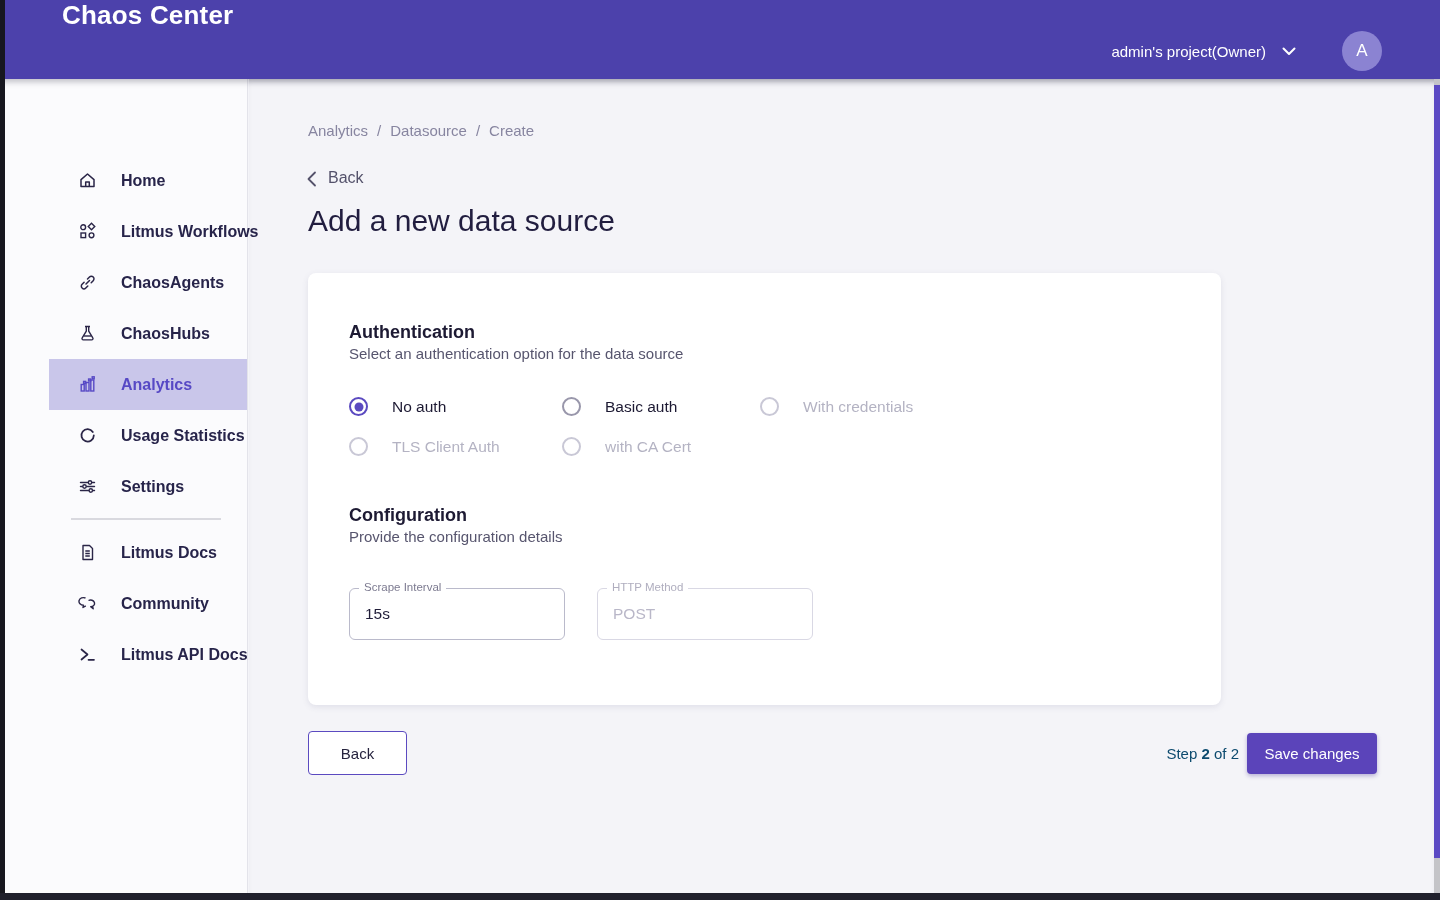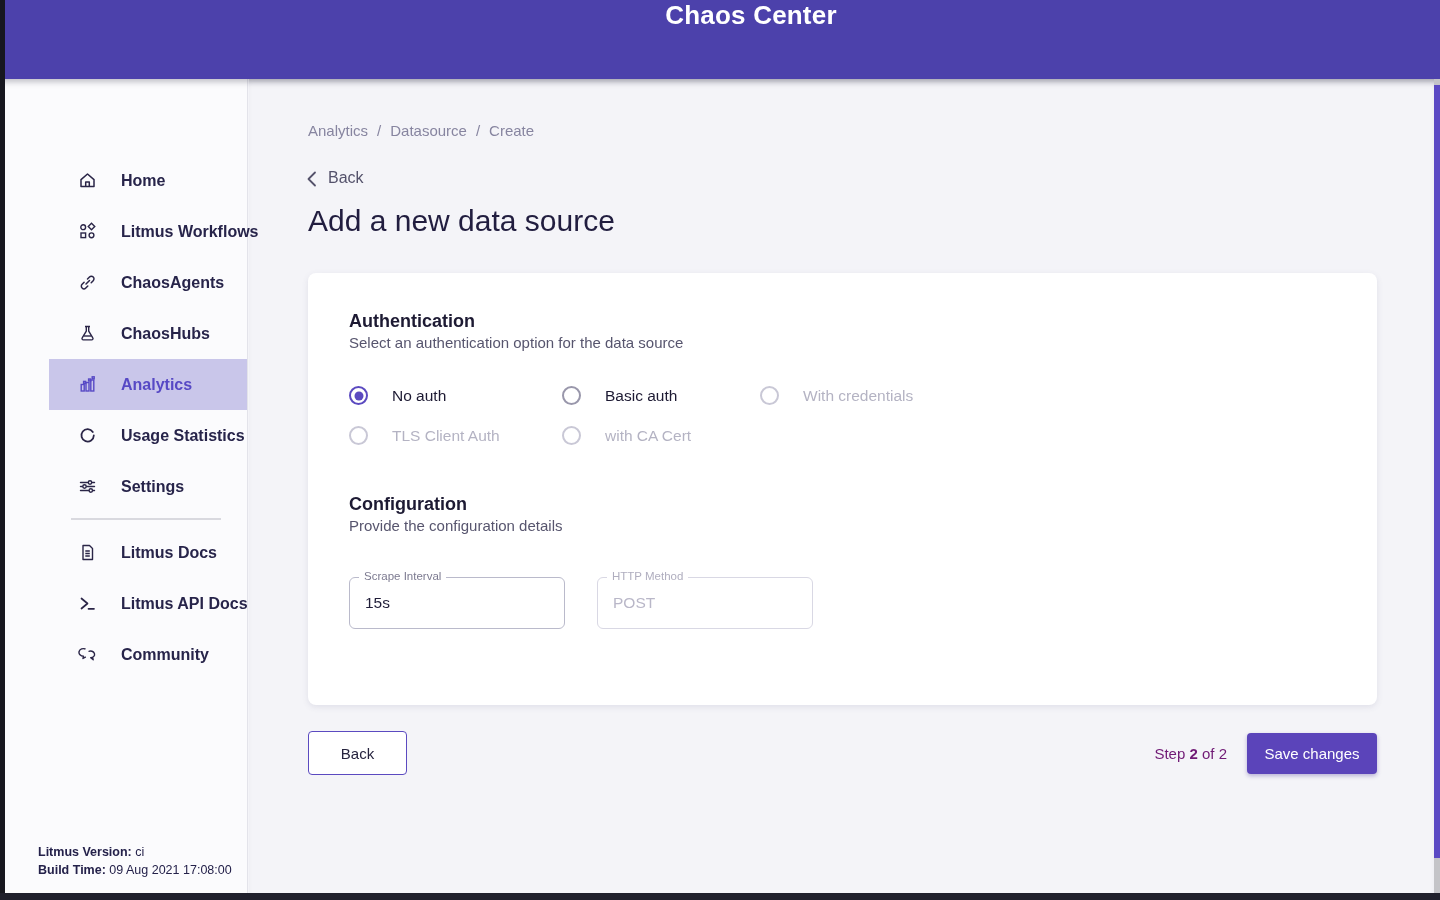--- a/index.html
+++ b/index.html
@@ -11,21 +11,21 @@
     overflow:hidden;
     color:#211d3a;
   }
   
   .frame-left { position:absolute; left:0; top:0; width:5px; height:900px; background:#17171f; z-index:60; }
   .frame-bottom { position:absolute; left:0; bottom:0; width:1440px; height:7px; background:#20202c; z-index:60; }
 
   
   .header {
     position:absolute; left:0; top:0; width:1440px; height:79px;
-    background:#4c41ab; display:flex; align-items:center; z-index:20;
+    background:#4c41ab; display:flex; z-index:20;
     box-shadow:0 3px 6px rgba(20,20,40,0.25);
     flex-direction:column;
   }
   .app-title { color:#ffffff; font-size:26px; font-weight:700; margin-left:62px; letter-spacing:0.2px; }
   .header-right { margin-left:auto; margin-right:58px; display:flex; align-items:center; }
   .project-selector { display:flex; align-items:center; gap:16px; cursor:pointer; color:#ffffff; font-size:15px; }
   .avatar {
     width:40px; height:40px; border-radius:50%; background:#8b83d2; color:#ffffff;
     display:flex; align-items:center; justify-content:center; font-size:17px; margin-left:46px; cursor:pointer;
   }
@@ -53,23 +53,23 @@
     background:#f4f4f8; box-shadow: inset 0 5px 6px -4px rgba(40,40,70,0.22);
   }
   .breadcrumb { position:absolute; left:59px; top:43px; font-size:15px; color:#8785a0; display:flex; gap:9px; }
   .breadcrumb .crumb { cursor:pointer; }
   .back-link { position:absolute; left:57px; top:90px; display:flex; align-items:center; gap:8px; font-size:16px; color:#54526b; cursor:pointer; }
   .back-link .icon { width:14px; height:14px; display:flex; color:#54526b; }
   .page-title { position:absolute; left:59px; top:125px; font-size:30px; font-weight:500; color:#211d3f; }
 
   
   .card {
-    position:absolute; left:59px; top:194px; width:1069px; height:432px;
+    position:absolute; left:59px; top:194px; width:913px; height:432px;
     background:#ffffff; border-radius:8px; box-shadow:0 2px 6px rgba(80,80,120,0.12);
-    padding:38px 40px 0 41px;
+    padding:49px 40px 0 41px;
   }
   .section-title { font-size:18px; font-weight:700; color:#1d1a33; }
   .section-subtitle { font-size:15px; color:#57556e; margin-top:2px; }
 
   .radio-row { display:flex; margin-top:35px;gap:38px; }
   .radio-row.second { margin-top:21px; }
   .radio-option { display:flex; align-items:center; cursor:pointer; }
   .radio-option.w1 { width:175px; }
   .radio-option.w2 { width:160px; }
   .radio {
@@ -102,21 +102,21 @@
   .field.disabled { border-color:#d9d8e4; }
   .field.disabled .field-label { color:#b0aebf; }
   .field.disabled input::placeholder { color:#b9b7c8; opacity:1; }
 
   
   .footer-row { position:absolute; left:59px; top:652px; width:1069px; display:flex; align-items:center; }
   .back-button {
     width:99px; height:44px; background:#ffffff; border:1px solid #5b4ac0; border-radius:4px;
     font-family:inherit; font-size:15px; color:#26233e; cursor:pointer;
   }
-  .step-text { margin-left:auto; font-size:15px; color:#701a75; margin-right:20px; white-space:pre; }
+  .step-text { margin-left:auto; font-size:15px; color:#0c4a6e; margin-right:8px; white-space:pre; }
   .step-text b { font-weight:700; }
   .save-button {
     width:130px; height:41px; background:#5b44ba; border:none; border-radius:4px;
     font-family:inherit; font-size:15px; color:#ffffff; cursor:pointer;
     box-shadow:0 2px 4px rgba(70,50,150,0.35);
   }
 
   
   .scrollbar-track { position:absolute; right:0; top:79px; width:6px; bottom:7px; background:#c4c4c8; z-index:30; }
   .scrollbar-thumb { position:absolute; top:6px; left:0; width:6px; height:773px; background:#5b49c4; }
@@ -124,20 +124,33 @@
   svg { display:block; }
 </style>
 </head>
 <body>
 
 <div class="frame-left"></div>
 <div class="frame-bottom"></div>
 
 <div class="header">
   <div class="app-title">Chaos Center</div>
+  <div class="header-right">
+    <div class="project-selector">
+      <span>admin's project(Owner)</span>
+      <span class="icon">
+        <svg width="14" height="9" viewBox="0 0 14 9">
+            <path d="M1.5 1.5 L7 7 L12.5 1.5" fill="none" stroke="#ffffff" stroke-width="2" stroke-linecap="round" stroke-linejoin="round"></path>
+          </svg>
+      </span>
+    </div>
+    <div class="avatar">
+      <span>A</span>
+    </div>
+  </div>
 </div>
 
 <div class="sidebar">
   <div class="nav">
     <div class="nav-item">
       <span class="icon">
         <svg width="19" height="19" viewBox="0 0 19 19">
             <path d="M3 8.6 L9.5 3 L16 8.6 V15.5 H3 Z M7.7 15.5 V11 h3.6 v4.5" fill="none" stroke="currentColor" stroke-width="1.5" stroke-linejoin="round"></path>
           </svg>
       </span>
@@ -210,40 +223,36 @@
       <span class="icon">
         <svg width="19" height="19" viewBox="0 0 19 19" fill="none" stroke="currentColor" stroke-width="1.4" stroke-linejoin="round">
           <path d="M5 2.5 h6.5 L14.5 5.5 V16.5 H5 Z"></path>
             <path d="M7.3 8 h4.5 M7.3 10.5 h4.5 M7.3 13 h4.5"></path>
         </svg>
       </span>
       <span>Litmus Docs</span>
     </div>
     <div class="nav-item">
       <span class="icon">
+        <svg width="19" height="19" viewBox="0 0 19 19" fill="none" stroke="currentColor" stroke-width="1.4" stroke-linejoin="round">
+          <path d="M7.5 4 a4.5 3.8 0 1 0 -2 7.2 L5 13.5 l2.8-1.6"></path>
+            <path d="M10.5 6.5 a4 3.4 0 1 1 2.2 6.3 l2.5 2 -0.6-2.6"></path>
+        </svg>
+      </span>
+      <span>Community</span>
+    </div>
+    <div class="nav-item">
+      <span class="icon">
         <svg width="19" height="19" viewBox="0 0 19 19" fill="none" stroke="currentColor" stroke-width="1.7" stroke-linecap="round" stroke-linejoin="round">
           <path d="M3.5 4.5 L9.5 9.5 L3.5 14.5"></path>
             <path d="M10.5 14.8 h5.5"></path>
         </svg>
       </span>
       <span>Litmus API Docs</span>
     </div>
-    <div class="nav-item">
-      <span class="icon">
-        <svg width="19" height="19" viewBox="0 0 19 19" fill="none" stroke="currentColor" stroke-width="1.4" stroke-linejoin="round">
-          <path d="M7.5 4 a4.5 3.8 0 1 0 -2 7.2 L5 13.5 l2.8-1.6"></path>
-            <path d="M10.5 6.5 a4 3.4 0 1 1 2.2 6.3 l2.5 2 -0.6-2.6"></path>
-        </svg>
-      </span>
-      <span>Community</span>
-    </div>
-  </div>
-  <div class="version-box">
-    <div><b>Litmus Version:</b><span> ci</span></div>
-    <div><b>Build Time:</b><span> 09 Aug 2021 17:08:00</span></div>
   </div>
 </div>
 
 <div class="main">
   <div class="breadcrumb">
     <span class="crumb">Analytics</span>
     <span>/</span>
     <span class="crumb">Datasource</span>
     <span>/</span>
     <span class="crumb">Create</span>

